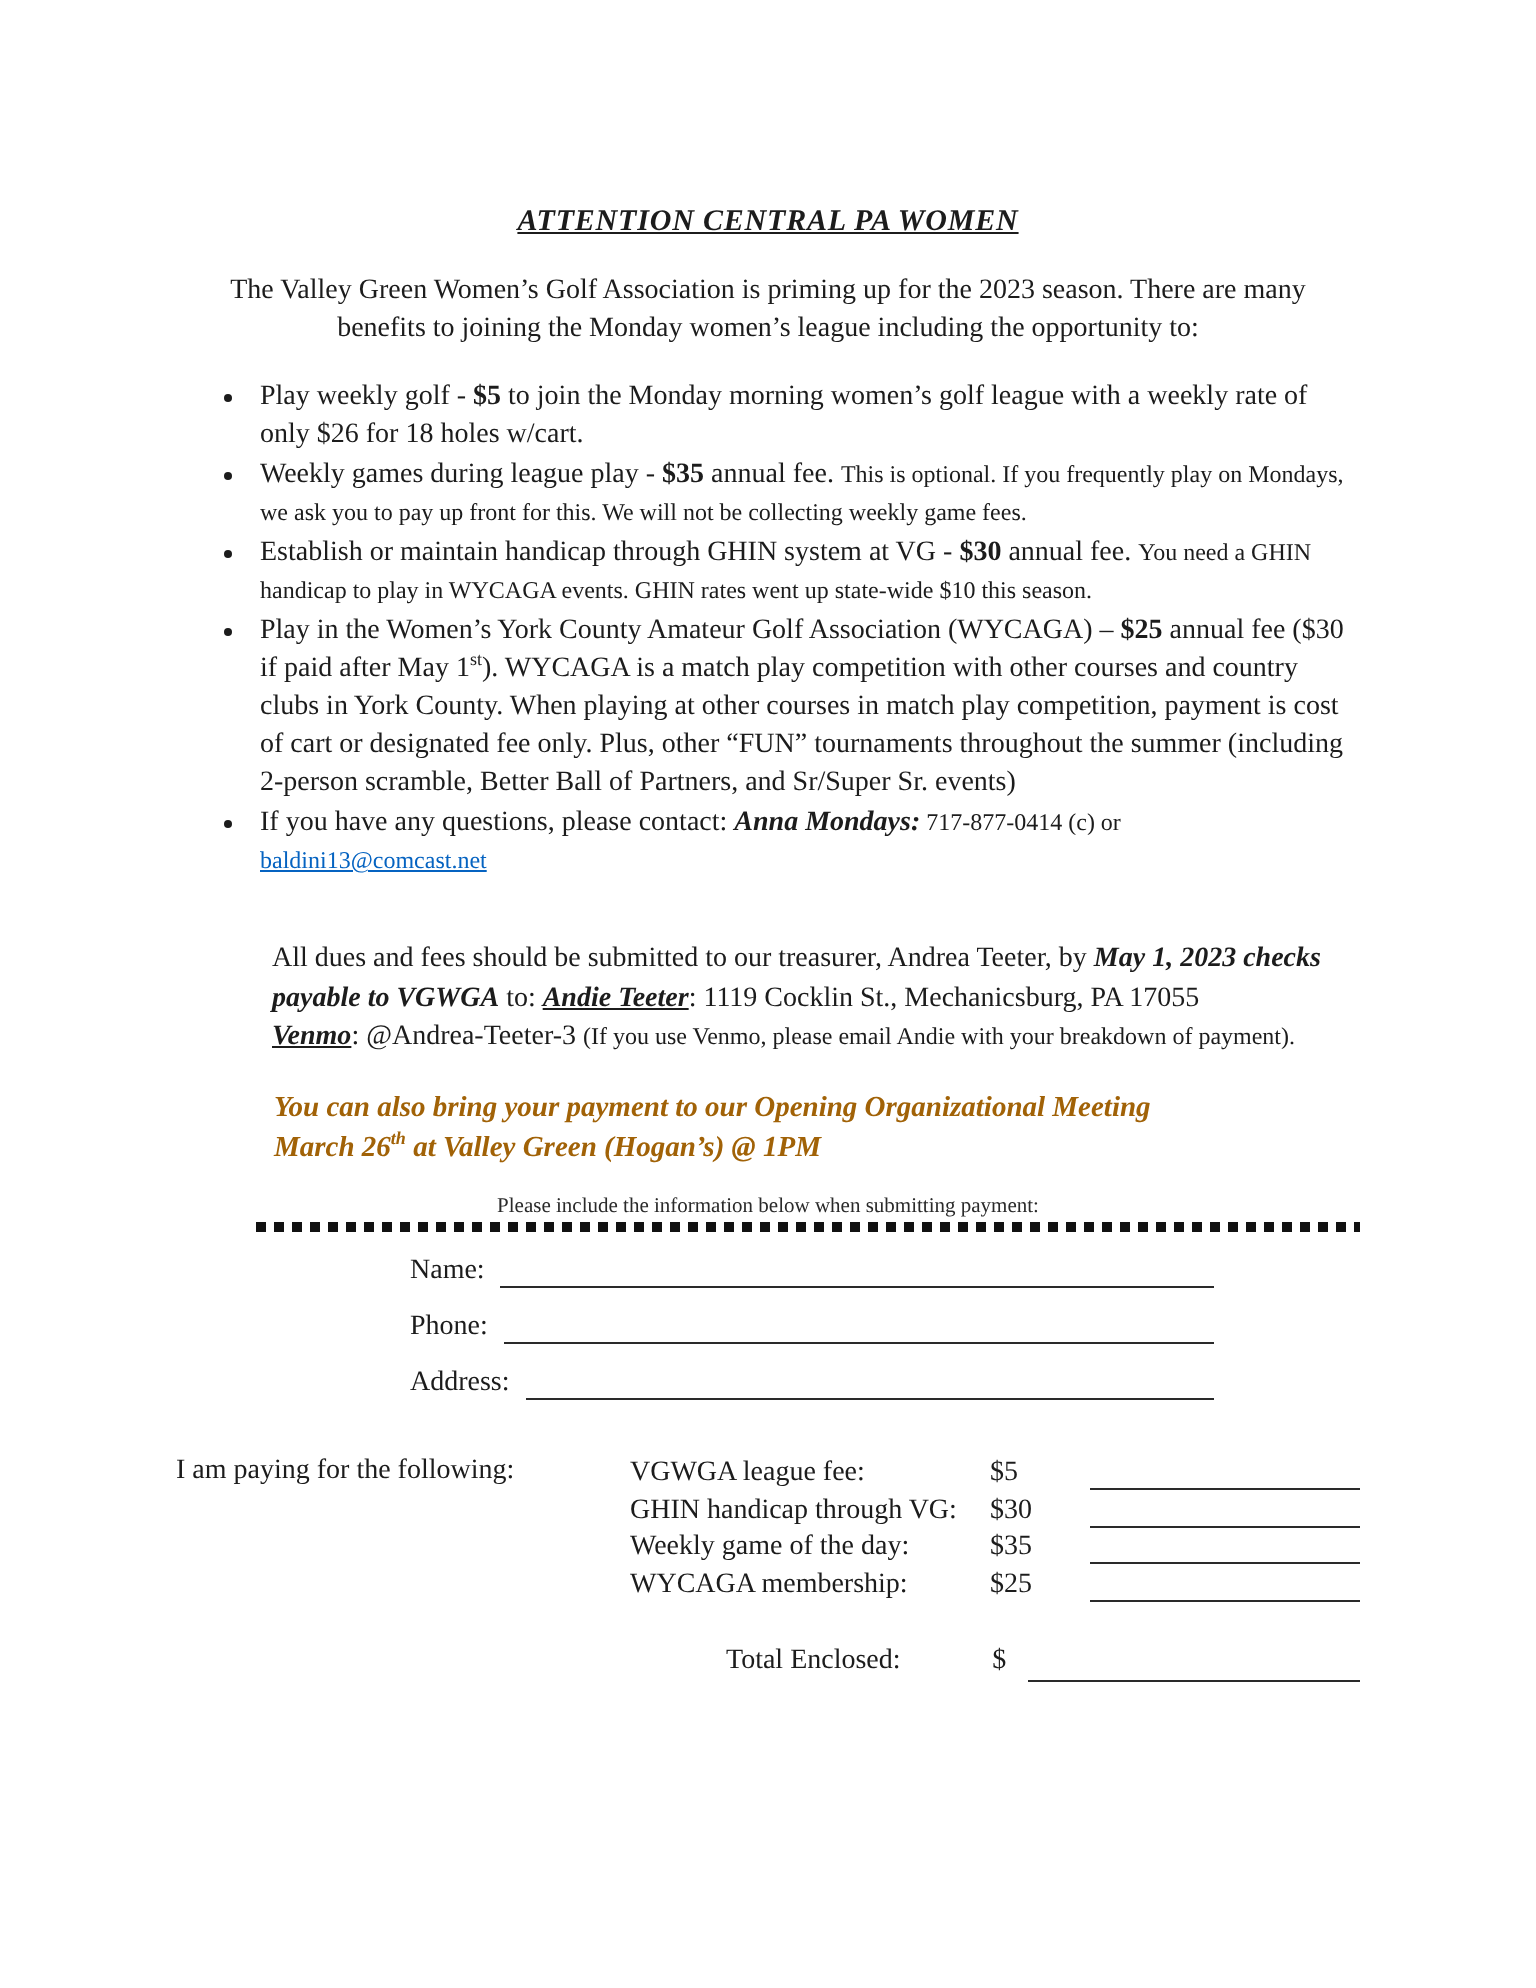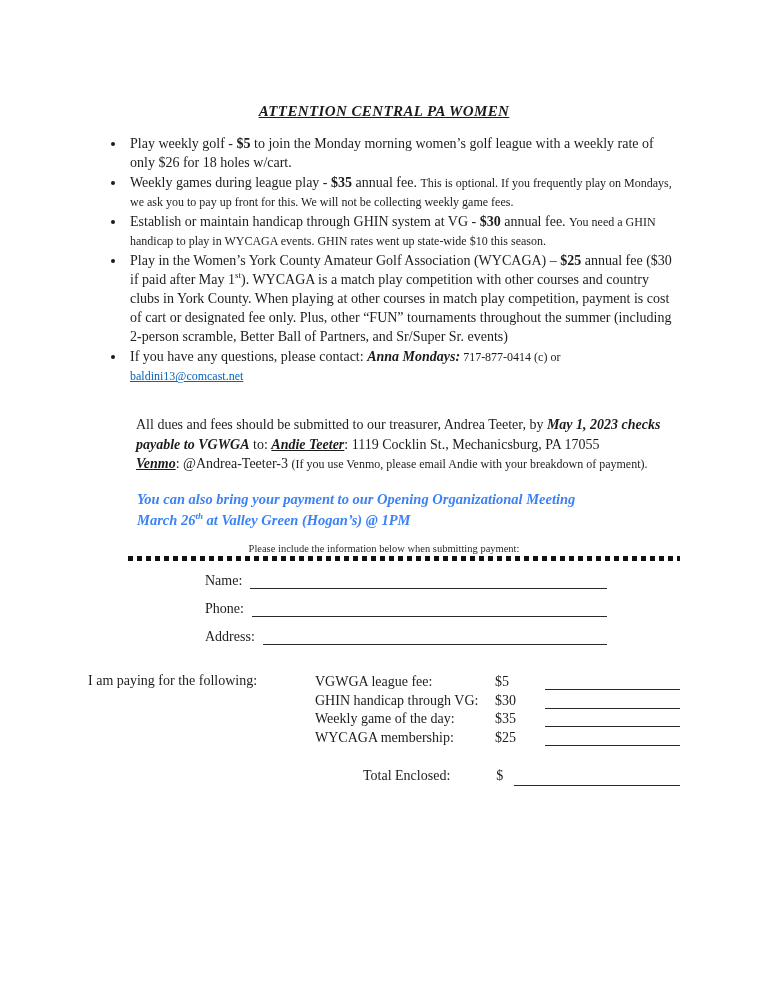--- a/index.html
+++ b/index.html
@@ -11,21 +11,21 @@
   ul.benefits{margin:14px 0 0 16px;padding-left:22px;width:548px;font-size:14px;line-height:1.36;}
   ul.benefits li{margin:0 0 1px 0;padding-left:4px;}
   .bold{font-weight:bold;}
   .boldital{font-weight:bold;font-style:italic;}
   .small{font-size:12px;}
   sup.sm{font-size:9px;line-height:0;}
   a.email{color:#0563c1;text-decoration:underline;cursor:pointer;}
   .dues{margin:30px 0 0 48px;width:540px;font-size:14px;line-height:1.38;}
   .venmo-note{font-size:12px;}
   .underl{text-decoration:underline;}
-  .notice{margin:16px 0 0 49px;width:520px;font-size:14.5px;line-height:1.4;color:#3b82f6;font-weight:bold;font-style:italic;}
+  .notice{margin:16px 0 0 49px;width:520px;font-size:14.5px;line-height:1.4;color:#a16207;font-weight:bold;font-style:italic;}
   .div-note{margin-top:13px;text-align:center;font-size:10.5px;color:#2a2a2a;}
   .dotted{margin:2px 0 0 40px;width:552px;height:5px;background:repeating-linear-gradient(90deg,#111 0 5px,transparent 5px 9px);}
   .field-row{display:flex;align-items:flex-end;margin-left:117px;width:402px;font-size:14px;}
   .field-row{margin-top:8px;height:20px;}
   .field-row:first-of-type{margin-top:23px;}
   .field-line{flex:1;border-bottom:1.3px solid #2a2a2a;margin-left:8px;height:17px;}
   .paying{display:flex;margin-top:27px;font-size:14px;}
   .paying-left{width:227px;line-height:1.35;}
   .fee-table{width:365px;}
   .fee-row{display:flex;align-items:flex-end;height:18.5px;}
@@ -39,20 +39,21 @@
 </style>
 </head>
 <body>
 
 <div class="page">
 
   <div class="title">
     <span>ATTENTION CENTRAL PA WOMEN</span>
   </div>
 
+  <div class="intro">The Valley Green Women’s Golf Association is priming up for the 2023 season. There are many benefits to joining the Monday women’s league including the opportunity to:</div>
 
   <ul class="benefits">
     <li>
       <span>Play weekly golf - </span><span class="bold">$5</span><span> to join the Monday morning women’s golf league with a weekly rate of only $26 for 18 holes w/cart.</span>
     </li>
     <li>
       <span>Weekly games during league play - </span><span class="bold">$35</span><span> annual fee. </span><span class="small">This is optional. If you frequently play on Mondays, we ask you to pay up front for this. We will not be collecting weekly game fees.</span>
     </li>
     <li>
       <span>Establish or maintain handicap through GHIN system at VG - </span><span class="bold">$30</span><span> annual fee. </span><span class="small">You need a GHIN handicap to play in WYCAGA events. GHIN rates went up state-wide $10 this season.</span>

